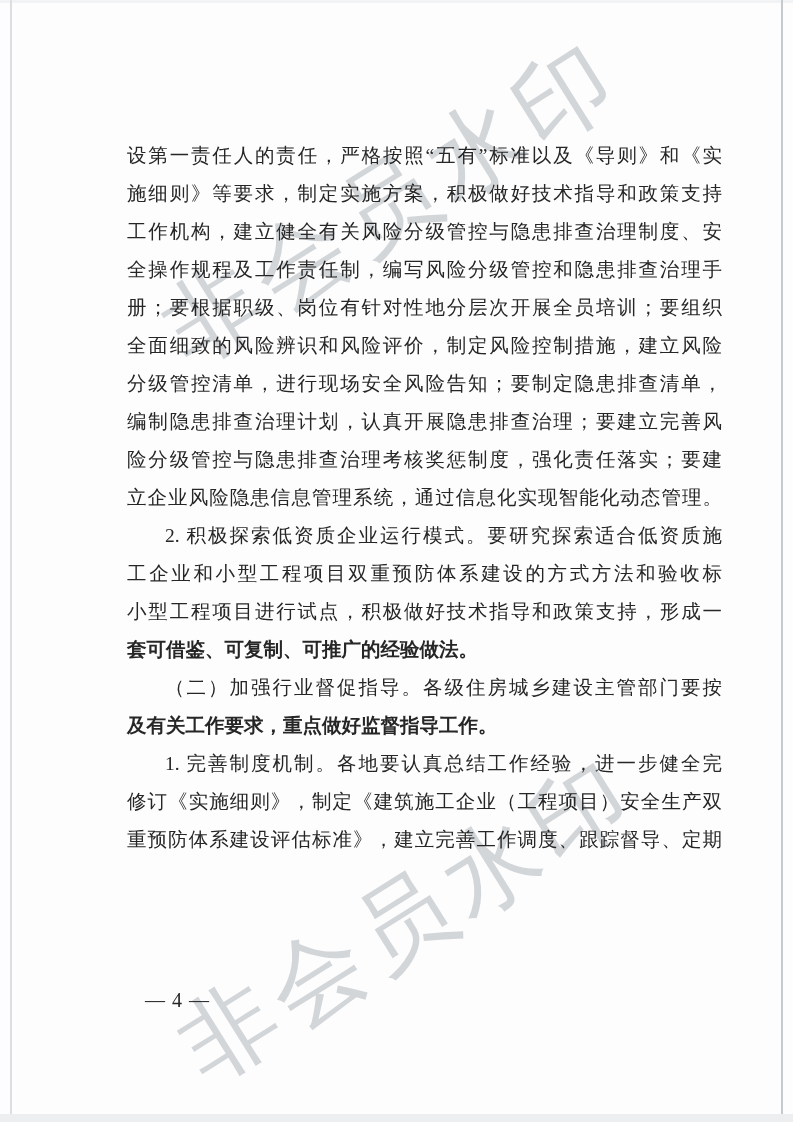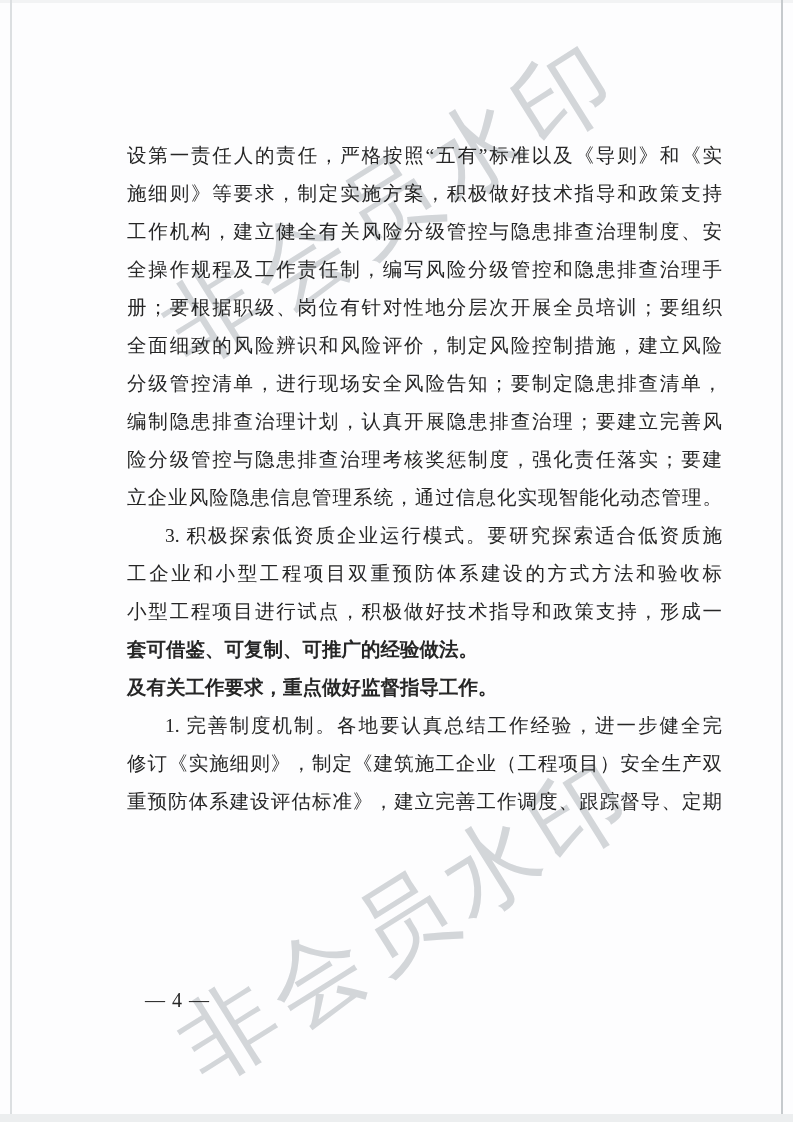--- a/index.html
+++ b/index.html
@@ -106,24 +106,25 @@
   <div class="line">设第一责任人的责任，严格按照“五有”标准以及《导则》和《实</div>
       <div class="line">施细则》等要求，制定实施方案，积极做好技术指导和政策支持</div>
       <div class="line">工作机构，建立健全有关风险分级管控与隐患排查治理制度、安</div>
       <div class="line">全操作规程及工作责任制，编写风险分级管控和隐患排查治理手</div>
       <div class="line">册；要根据职级、岗位有针对性地分层次开展全员培训；要组织</div>
       <div class="line">全面细致的风险辨识和风险评价，制定风险控制措施，建立风险</div>
       <div class="line">分级管控清单，进行现场安全风险告知；要制定隐患排查清单，</div>
       <div class="line">编制隐患排查治理计划，认真开展隐患排查治理；要建立完善风</div>
       <div class="line">险分级管控与隐患排查治理考核奖惩制度，强化责任落实；要建</div>
       <div class="line">立企业风险隐患信息管理系统，通过信息化实现智能化动态管理。</div>
-      <div class="line indent">3. 积极探索低资质企业运行模式。要研究探索适合低资质施</div>
+      <div class="line indent">2. 积极探索低资质企业运行模式。要研究探索适合低资质施</div>
       <div class="line">工企业和小型工程项目双重预防体系建设的方式方法和验收标</div>
       <div class="line">小型工程项目进行试点，积极做好技术指导和政策支持，形成一</div>
       <div class="line no-fill">套可借鉴、可复制、可推广的经验做法。</div>
+      <div class="line indent">（二）加强行业督促指导。各级住房城乡建设主管部门要按</div>
       <div class="line no-fill">及有关工作要求，重点做好监督指导工作。</div>
       <div class="line indent">1. 完善制度机制。各地要认真总结工作经验，进一步健全完</div>
       <div class="line">修订《实施细则》，制定《建筑施工企业（工程项目）安全生产双</div>
       <div class="line">重预防体系建设评估标准》，建立完善工作调度、跟踪督导、定期</div>
     </div>
 
   <div class="page-number">— 4 —</div>
 
 </div>
 

